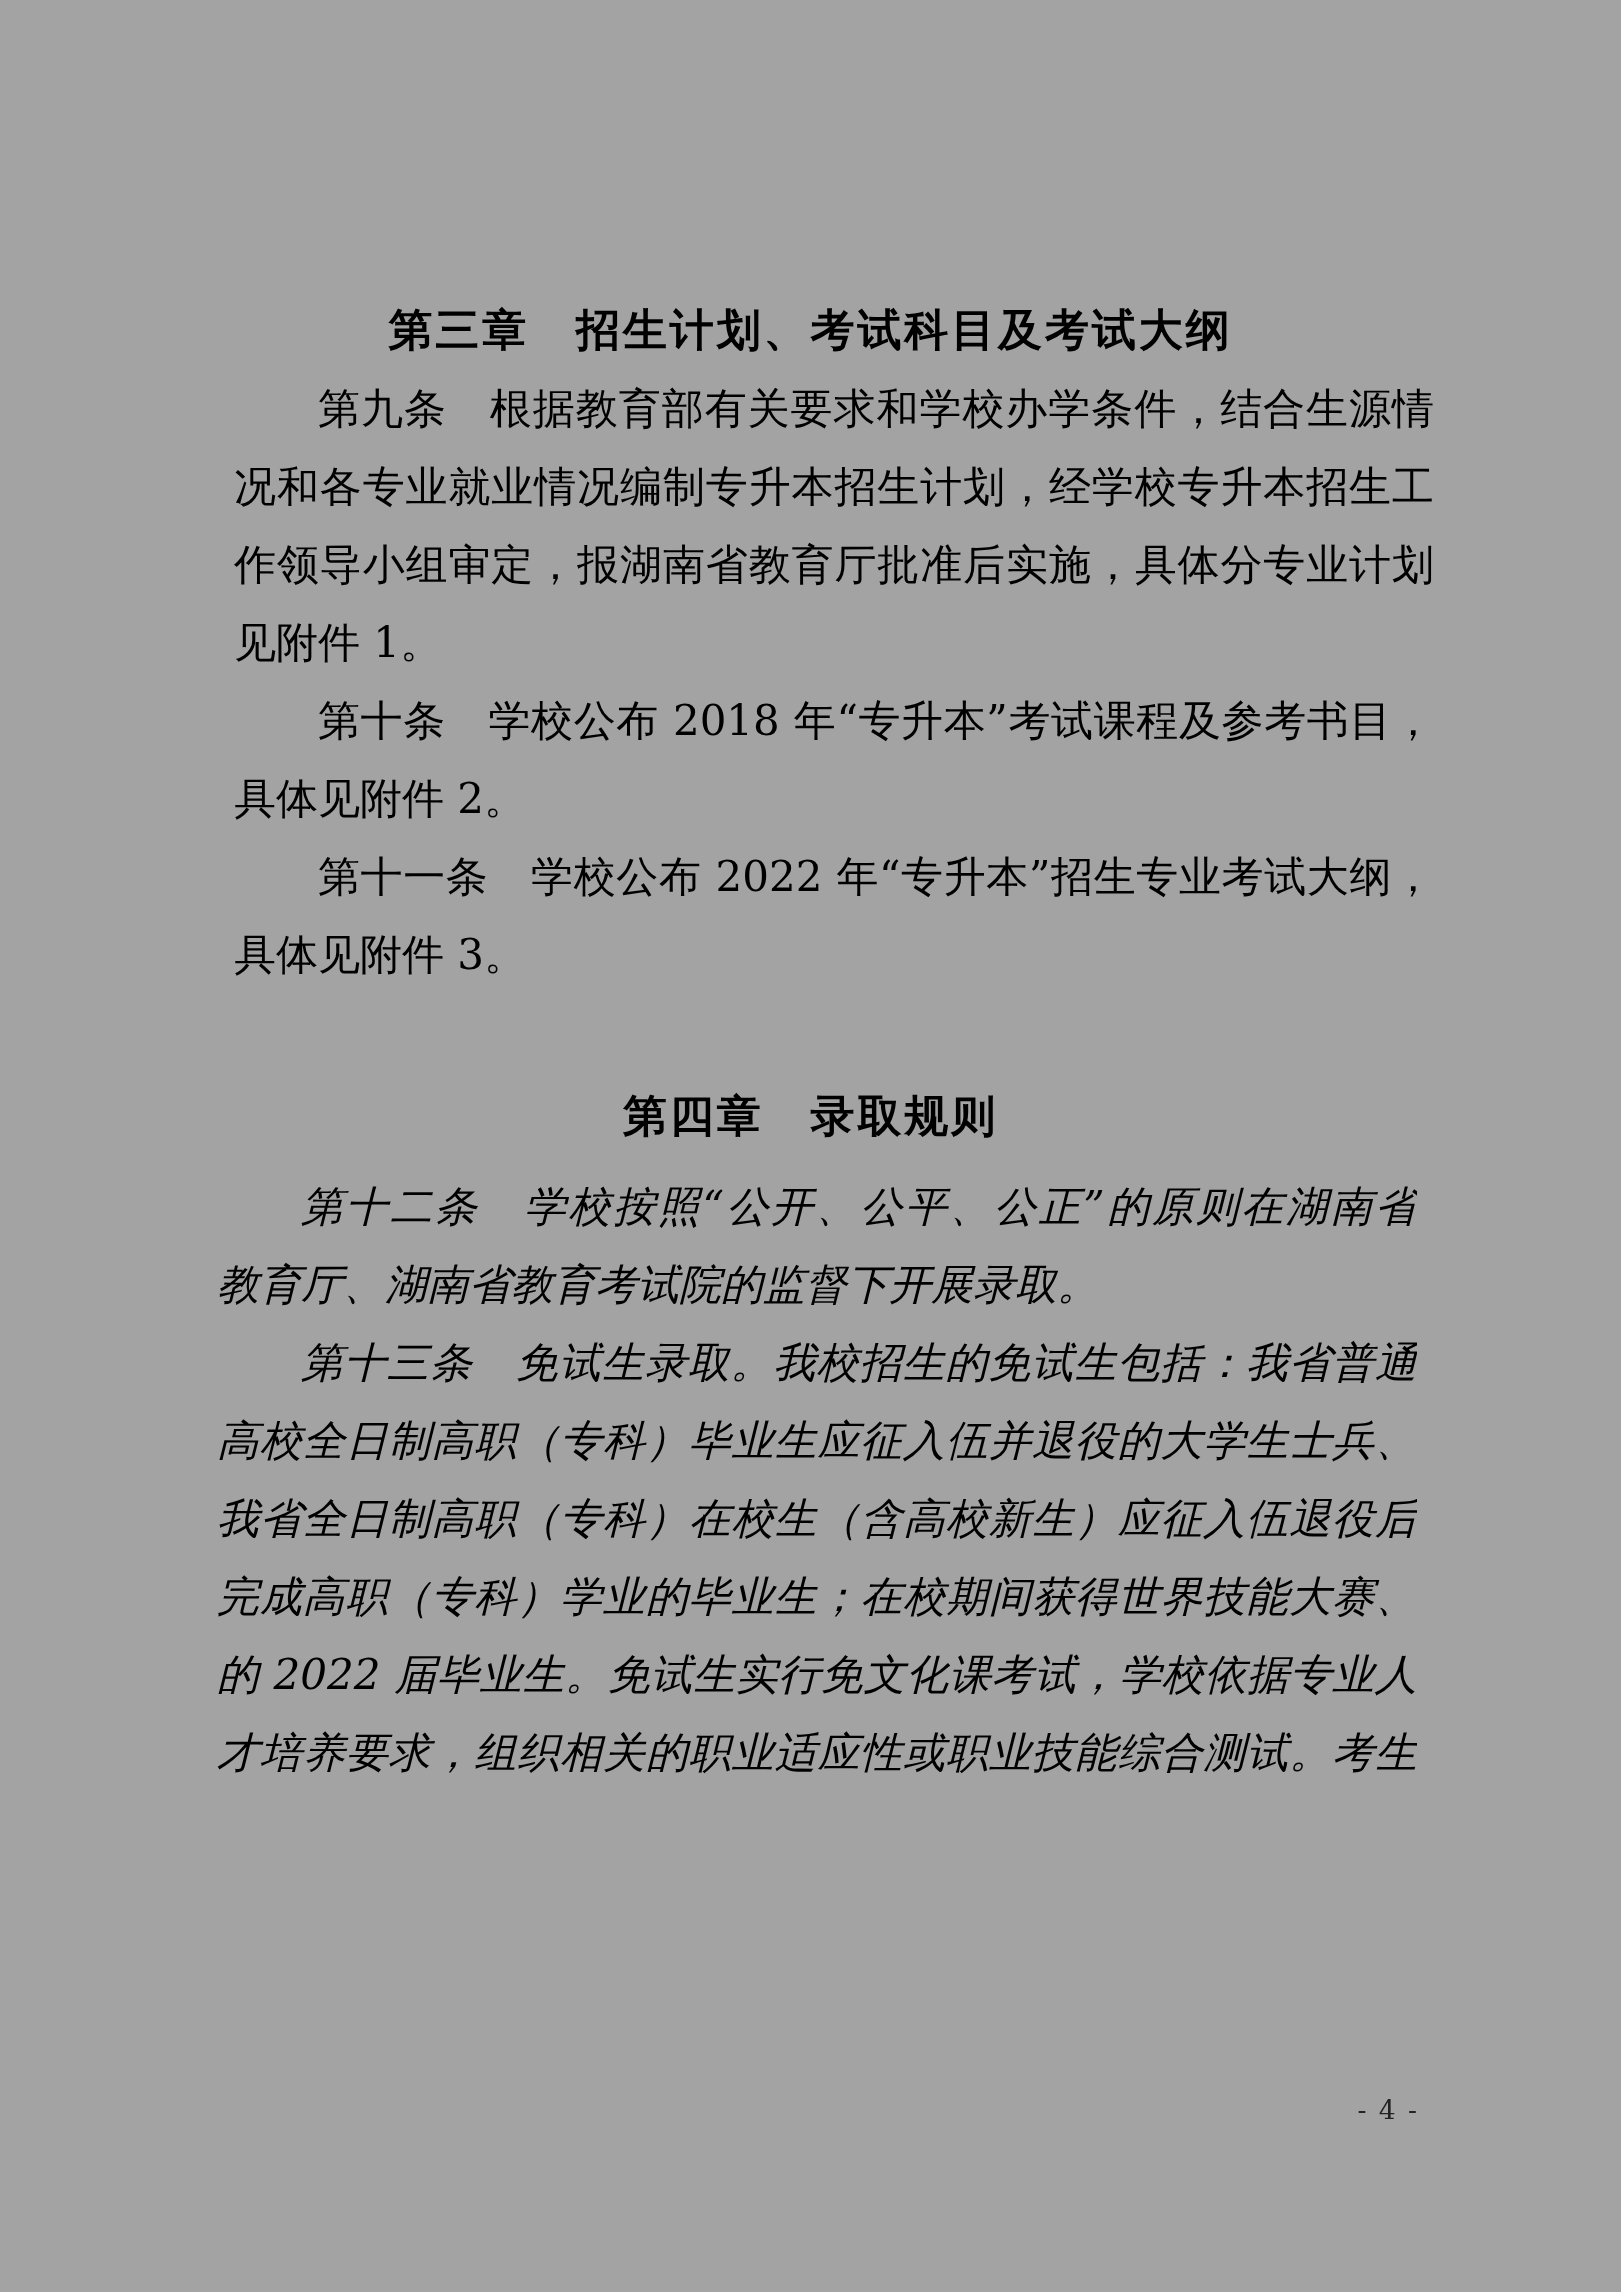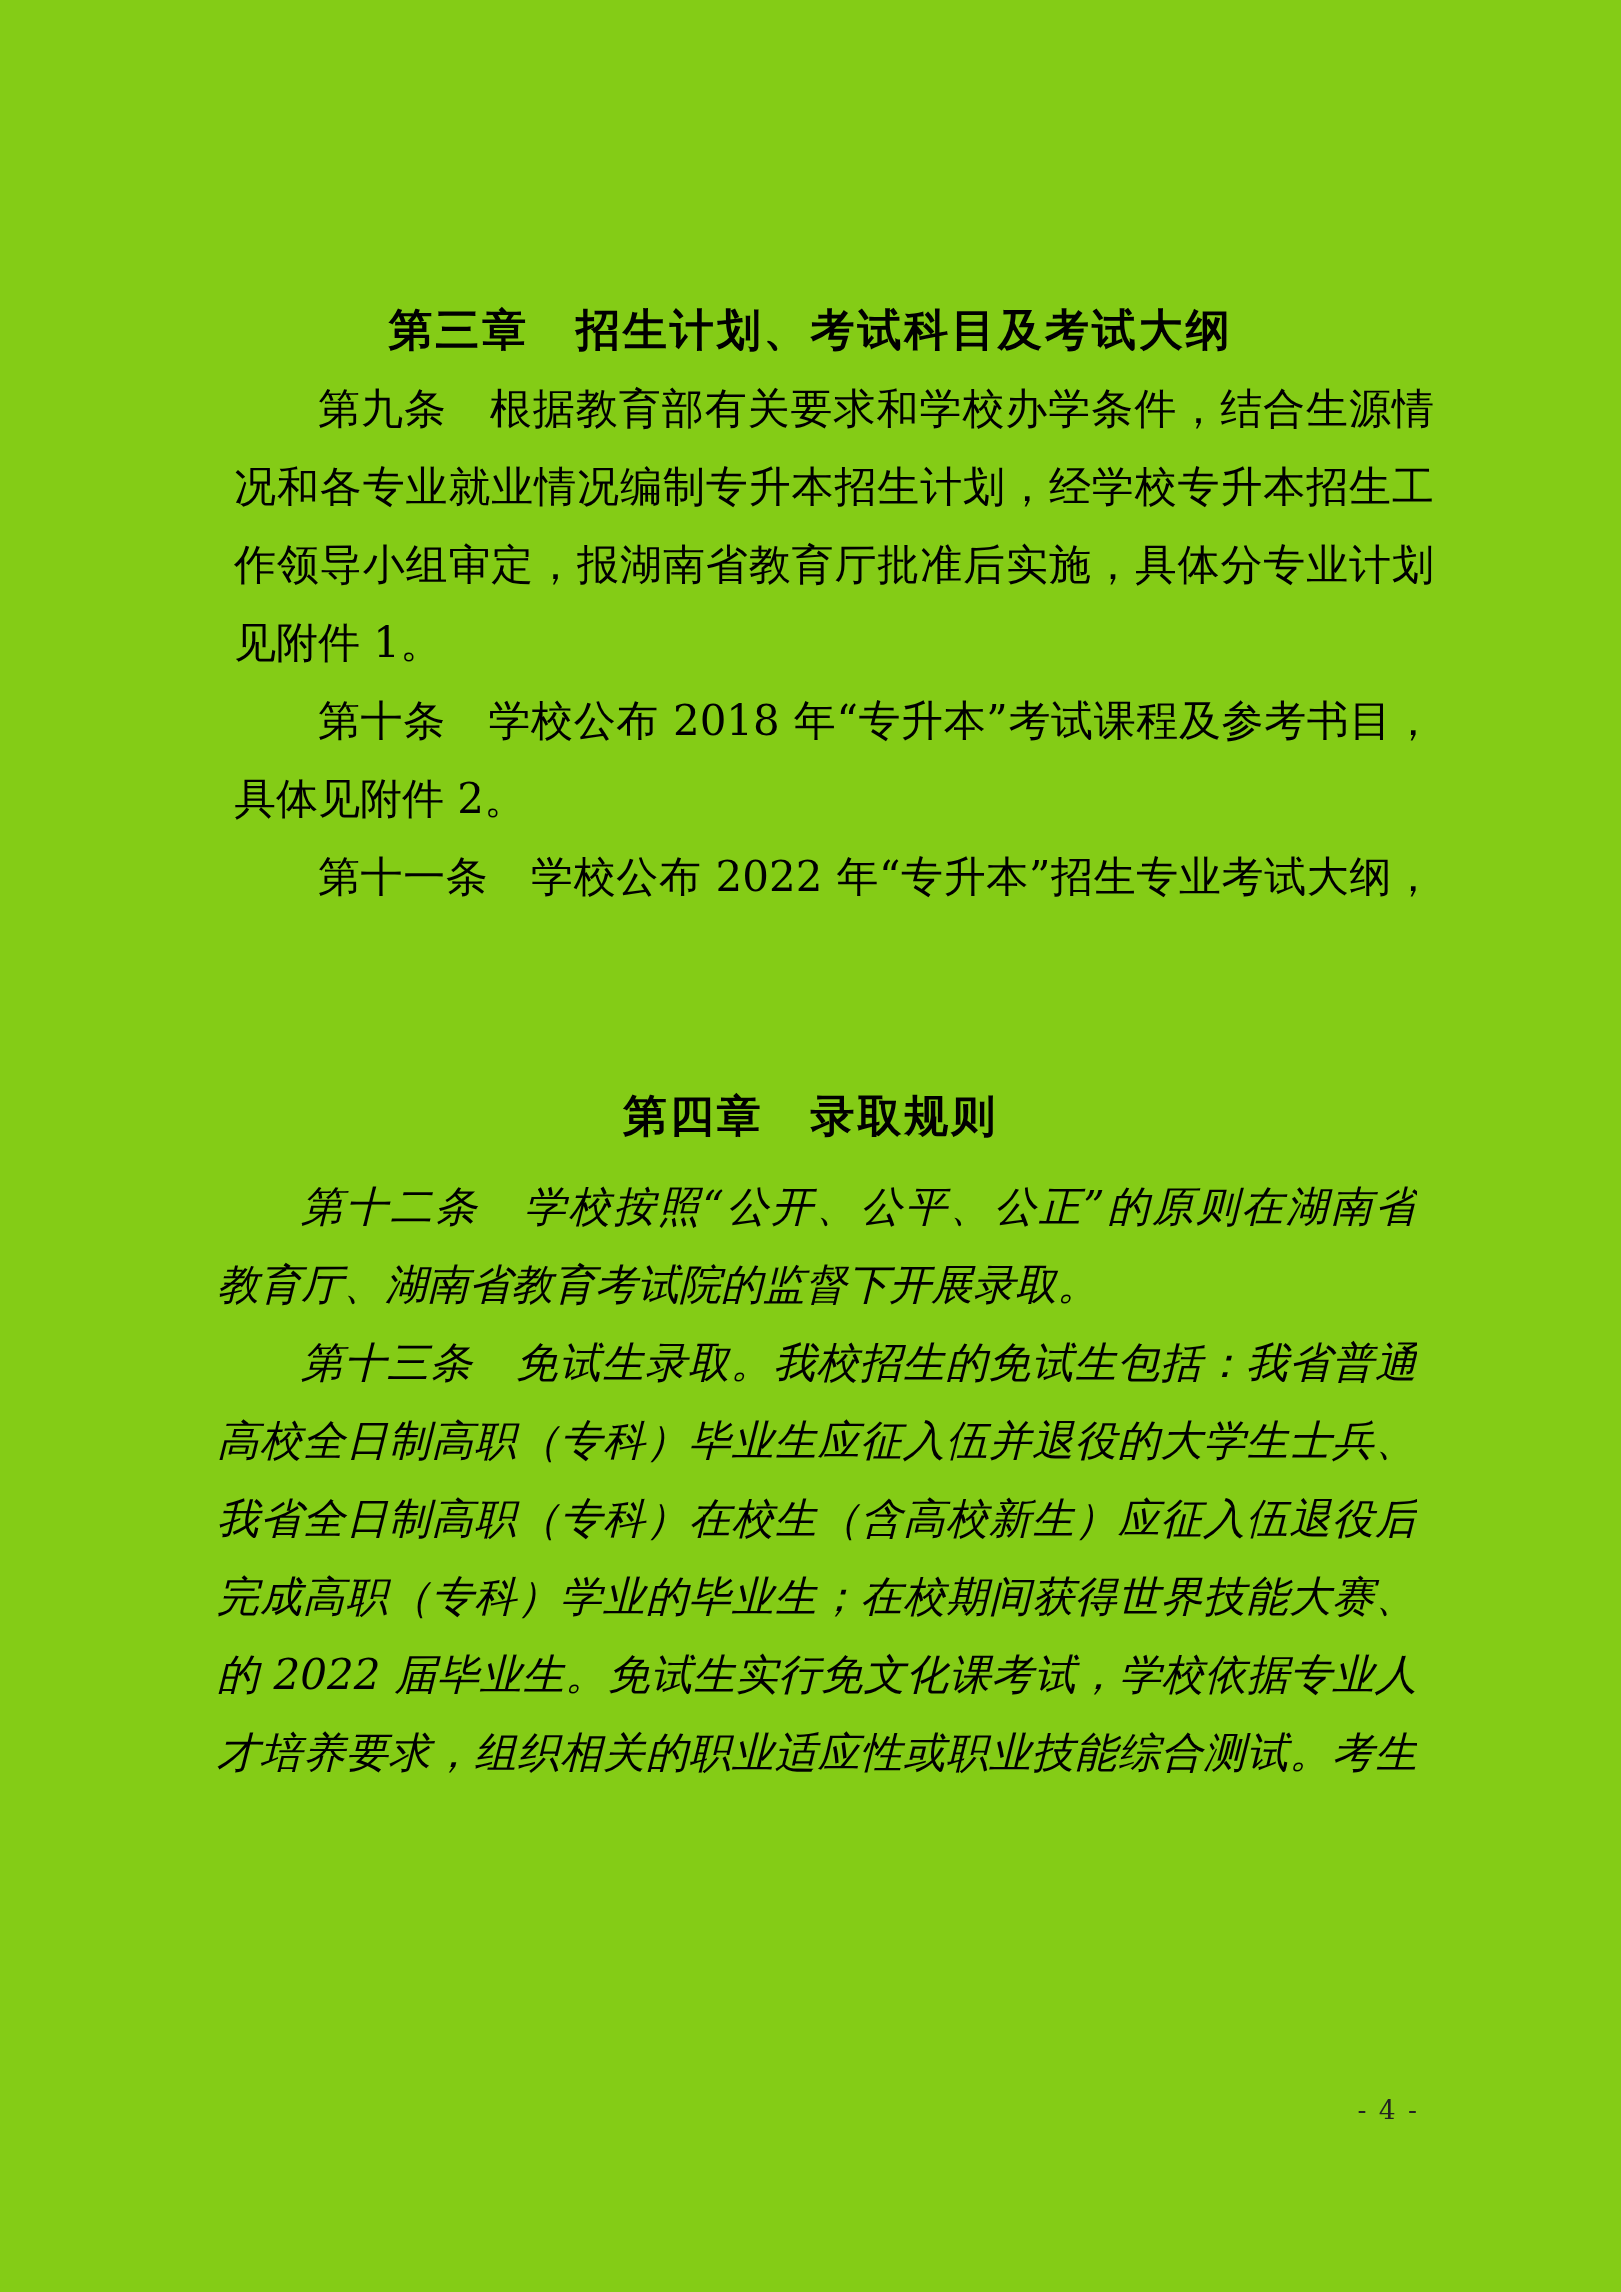--- a/index.html
+++ b/index.html
@@ -4,21 +4,21 @@
 <style>
   html, body {
     margin: 0;
     padding: 0;
     background: #ffffff;
   }
   .page {
     position: relative;
     width: 1621px;
     height: 2293px;
-    background: #84cc16;
+    background: #a3a3a3;
     overflow: hidden;
     color: #000;
   }
   .chapter-title {
     position: absolute;
     left: 0;
     width: 100%;
     text-align: center;
     font-family: "DejaVu Sans", "Liberation Sans", sans-serif;
     font-weight: 700;
@@ -69,20 +69,21 @@
   <div class="chapter-title" id="c3-title">第三章　招生计划、考试科目及考试大纲</div>
 
   <div class="body-block" id="body-1">
     <div class="line indent fill">第九条　根据教育部有关要求和学校办学条件，结合生源情</div>
     <div class="line fill">况和各专业就业情况编制专升本招生计划，经学校专升本招生工</div>
     <div class="line fill">作领导小组审定，报湖南省教育厅批准后实施，具体分专业计划</div>
     <div class="line">见附件 1。</div>
     <div class="line indent fill">第十条　学校公布 2018 年“专升本”考试课程及参考书目，</div>
     <div class="line">具体见附件 2。</div>
     <div class="line indent fill">第十一条　学校公布 2022 年“专升本”招生专业考试大纲，</div>
+    <div class="line">具体见附件 3。</div>
   </div>
 
   <div class="chapter-title" id="c4-title">第四章　录取规则</div>
 
   <div class="body-block" id="body-2">
     <div class="line indent fill">第十二条　学校按照“公开、公平、公正”的原则在湖南省</div>
     <div class="line">教育厅、湖南省教育考试院的监督下开展录取。</div>
     <div class="line indent fill">第十三条　免试生录取。我校招生的免试生包括：我省普通</div>
     <div class="line fill">高校全日制高职（专科）毕业生应征入伍并退役的大学生士兵、</div>
     <div class="line fill">我省全日制高职（专科）在校生（含高校新生）应征入伍退役后</div>

